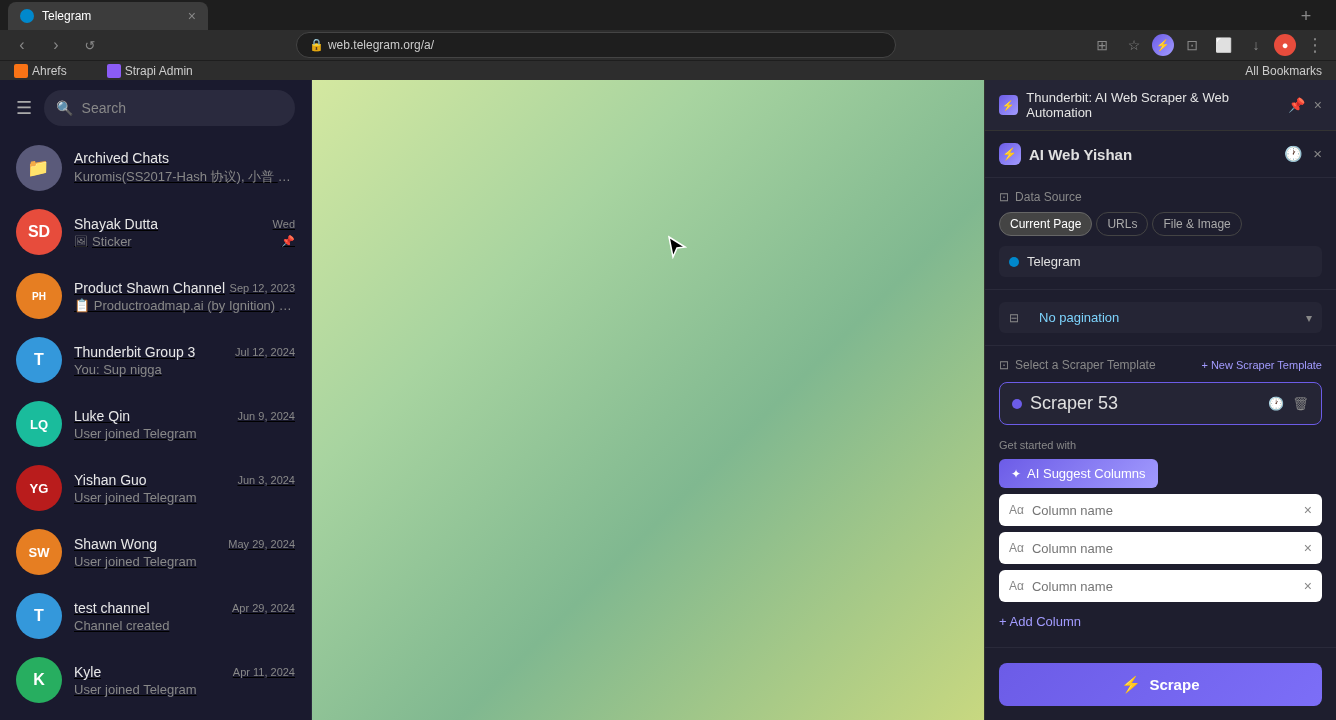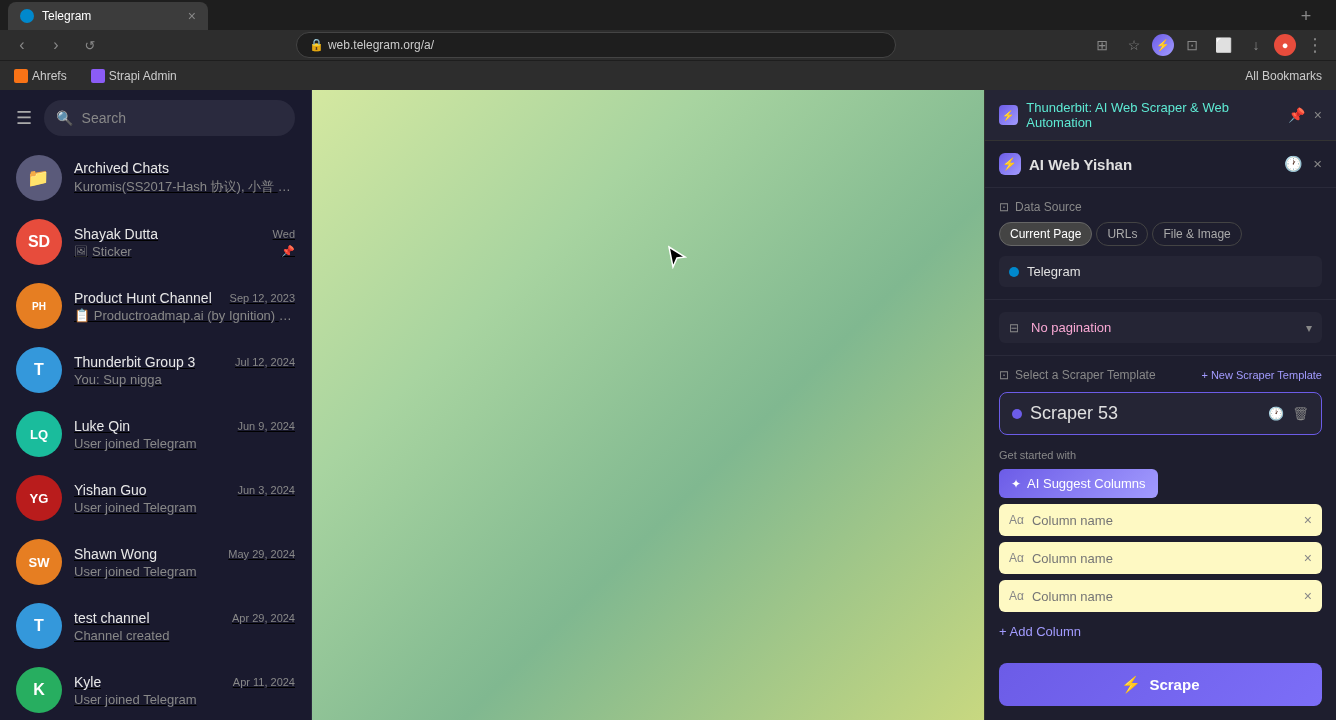--- a/index.html
+++ b/index.html
@@ -11,21 +11,21 @@
     .browser-tab { background: #2d2d2d; border-radius: 8px 8px 0 0; padding: 0 12px; height: 28px; display: flex; align-items: center; gap: 8px; font-size: 12px; color: #ccc; min-width: 200px; }
     .browser-tab.active { background: #3c3c3c; color: #fff; }
     .tab-favicon { width: 14px; height: 14px; background: #0088cc; border-radius: 50%; flex-shrink: 0; }
     .tab-title { flex: 1; overflow: hidden; text-overflow: ellipsis; white-space: nowrap; font-size: 12px; }
     .tab-close { color: #888; cursor: pointer; font-size: 14px; }
     .nav-btn { background: none; border: none; color: #888; cursor: pointer; font-size: 16px; width: 28px; height: 28px; display: flex; align-items: center; justify-content: center; border-radius: 4px; }
     .address-bar { flex: 1; background: #1e1e1e; border: 1px solid #444; border-radius: 20px; height: 26px; display: flex; align-items: center; padding: 0 12px; font-size: 12px; color: #ccc; max-width: 600px; margin: 0 auto; }
     .address-url { color: #ccc; font-size: 12px; }
     .toolbar-icons { display: flex; align-items: center; gap: 4px; }
     .toolbar-icon { width: 28px; height: 28px; display: flex; align-items: center; justify-content: center; color: #888; cursor: pointer; border-radius: 4px; font-size: 14px; }
-    .bookmarks-bar { height: 30px; background: #2d2d2d; border-top: 1px solid #1e1e1e; display: flex; align-items: center; padding: 0 8px; gap: 12px; font-size: 12px; }
+    .bookmarks-bar { height: 20px; background: #2d2d2d; border-top: 1px solid #1e1e1e; display: flex; align-items: center; padding: 0 8px; gap: 28px; font-size: 12px; }
     .bookmark-item { display: flex; align-items: center; gap: 4px; color: #ccc; cursor: pointer; padding: 2px 6px; border-radius: 4px; }
     .bookmark-favicon { width: 14px; height: 14px; border-radius: 2px; flex-shrink: 0; }
 
     
     .main-content { flex: 1; display: flex; overflow: hidden; }
 
     
     .telegram-sidebar { width: 312px; background: #1a1a2e; border-right: 1px solid #2a2a3e; display: flex; flex-direction: column; flex-shrink: 0; }
     .sidebar-header { padding: 12px 16px; display: flex; align-items: center; gap: 12px; height: 56px; }
     .menu-icon { color: #aaa; cursor: pointer; font-size: 18px; }
@@ -48,21 +48,21 @@
 
     
     .telegram-chat { flex: 1; background: linear-gradient(135deg, #d4e8a0 0%, #a8d4a0 30%, #80b890 60%, #c8d880 100%); position: relative; overflow: hidden; }
     .cursor-indicator { position: absolute; top: 155px; left: 355px; width: 20px; height: 24px; }
 
     
     .thunderbit-panel { width: 352px; background: #1e1e2e; border-left: 1px solid #333; display: flex; flex-direction: column; flex-shrink: 0; }
     .panel-header { background: #252535; padding: 10px 14px; display: flex; align-items: center; justify-content: space-between; border-bottom: 1px solid #333; min-height: 46px; }
     .panel-header-left { display: flex; align-items: center; gap: 8px; }
     .thunderbit-logo { width: 20px; height: 20px; background: linear-gradient(135deg, #6c5ce7, #a29bfe); border-radius: 4px; display: flex; align-items: center; justify-content: center; font-size: 10px; color: white; }
-    .panel-title { font-size: 13px; color: #5eead4; font-weight: 500; }
+    .panel-title { font-size: 13px; color: #e5e5e5; font-weight: 500; }
     .panel-header-right { display: flex; align-items: center; gap: 8px; }
     .panel-icon-btn { color: #888; cursor: pointer; font-size: 14px; background: none; border: none; }
 
     
     .ext-header { background: #1e1e2e; padding: 12px 14px; display: flex; align-items: center; justify-content: space-between; border-bottom: 1px solid #2a2a3a; }
     .ext-title-row { display: flex; align-items: center; gap: 8px; }
     .ext-logo { width: 22px; height: 22px; background: linear-gradient(135deg, #6c5ce7, #a29bfe); border-radius: 6px; display: flex; align-items: center; justify-content: center; font-size: 12px; color: white; }
     .ext-title { font-size: 15px; color: #e0e0e0; font-weight: 600; }
     .ext-header-icons { display: flex; gap: 10px; }
     .ext-icon { color: #888; cursor: pointer; font-size: 15px; }
@@ -81,21 +81,21 @@
     .source-tab.active { background: #444; color: #fff; border-color: #666; }
 
     
     .current-page-row { display: flex; align-items: center; gap: 8px; background: #252535; border-radius: 6px; padding: 8px 10px; }
     .page-dot { width: 10px; height: 10px; background: #0088cc; border-radius: 50%; flex-shrink: 0; }
     .page-name { font-size: 13px; color: #e0e0e0; }
 
     
     .pagination-row { display: flex; align-items: center; justify-content: space-between; background: #252535; border-radius: 6px; padding: 8px 10px; }
     .pagination-icon { color: #888; font-size: 12px; }
-    .pagination-label { font-size: 13px; color: #f9a8d4; flex: 1; margin-left: 12px; }
+    .pagination-label { font-size: 13px; color: #7dd3fc; flex: 1; margin-left: 20px; }
     .pagination-arrow { color: #888; font-size: 12px; }
 
     
     .template-header { display: flex; align-items: center; justify-content: space-between; margin-bottom: 10px; }
     .template-label { font-size: 12px; color: #888; display: flex; align-items: center; gap: 6px; }
     .new-template-btn { font-size: 11px; color: #a29bfe; cursor: pointer; display: flex; align-items: center; gap: 4px; }
 
     
     .scraper-item { display: flex; align-items: center; justify-content: space-between; background: #252535; border-radius: 8px; padding: 10px 12px; margin-bottom: 4px; }
     .scraper-item.active { border: 1px solid #6c5ce7; }
@@ -105,21 +105,21 @@
     .scraper-name { font-size: 18px; color: #e0e0e0; }
     .scraper-right { display: flex; gap: 8px; color: #888; font-size: 13px; }
 
     
     .get-started-label { font-size: 11px; color: #888; margin-bottom: 8px; }
     .ai-suggest-btn { display: flex; align-items: center; gap: 6px; background: linear-gradient(135deg, #6c5ce7, #a29bfe); border-radius: 6px; padding: 7px 12px; cursor: pointer; border: none; width: auto; }
     .ai-suggest-icon { color: #fff; font-size: 12px; }
     .ai-suggest-label { color: #fff; font-size: 13px; font-weight: 500; }
 
     
-    .column-row { display: flex; align-items: center; background: #fef9c3; border-radius: 6px; padding: 8px 10px; margin-bottom: 6px; }
+    .column-row { display: flex; align-items: center; background: #ffffff; border-radius: 6px; padding: 8px 10px; margin-bottom: 6px; }
     .column-icon { color: #888; font-size: 12px; margin-right: 8px; }
     .column-input { flex: 1; background: none; border: none; color: #888; font-size: 13px; outline: none; }
     .column-close { color: #888; font-size: 14px; cursor: pointer; }
 
     
     .add-column-btn { display: flex; align-items: center; gap: 6px; color: #a29bfe; cursor: pointer; font-size: 13px; padding: 6px 0; text-align: center; }
 
     
     .scrape-btn { margin: 14px; background: linear-gradient(135deg, #6c5ce7, #7c6ef7); border: none; border-radius: 8px; padding: 12px; cursor: pointer; display: flex; align-items: center; justify-content: center; gap: 8px; color: #fff; font-size: 15px; font-weight: 600; }
     .scrape-btn-icon { font-size: 16px; }
@@ -212,21 +212,21 @@
             <span class="chat-preview">Sticker</span>
             <span class="pin-icon">📌</span>
           </div>
         </div>
       </div>
 
       <div class="chat-item">
         <div class="avatar" style="background:#e67e22;font-size:10px;">PH</div>
         <div class="chat-info">
           <div class="chat-top">
-            <span class="chat-name">Product Hunt Channel</span>
+            <span class="chat-name">Product Shawn Channel</span>
             <span class="chat-time">Sep 12, 2023</span>
           </div>
           <div class="chat-bottom">
             <span class="chat-preview">📋 Productroadmap.ai (by Ignition) | Conne...</span>
           </div>
         </div>
       </div>
 
       <div class="chat-item">
         <div class="avatar" style="background:#3498db;">T</div>

